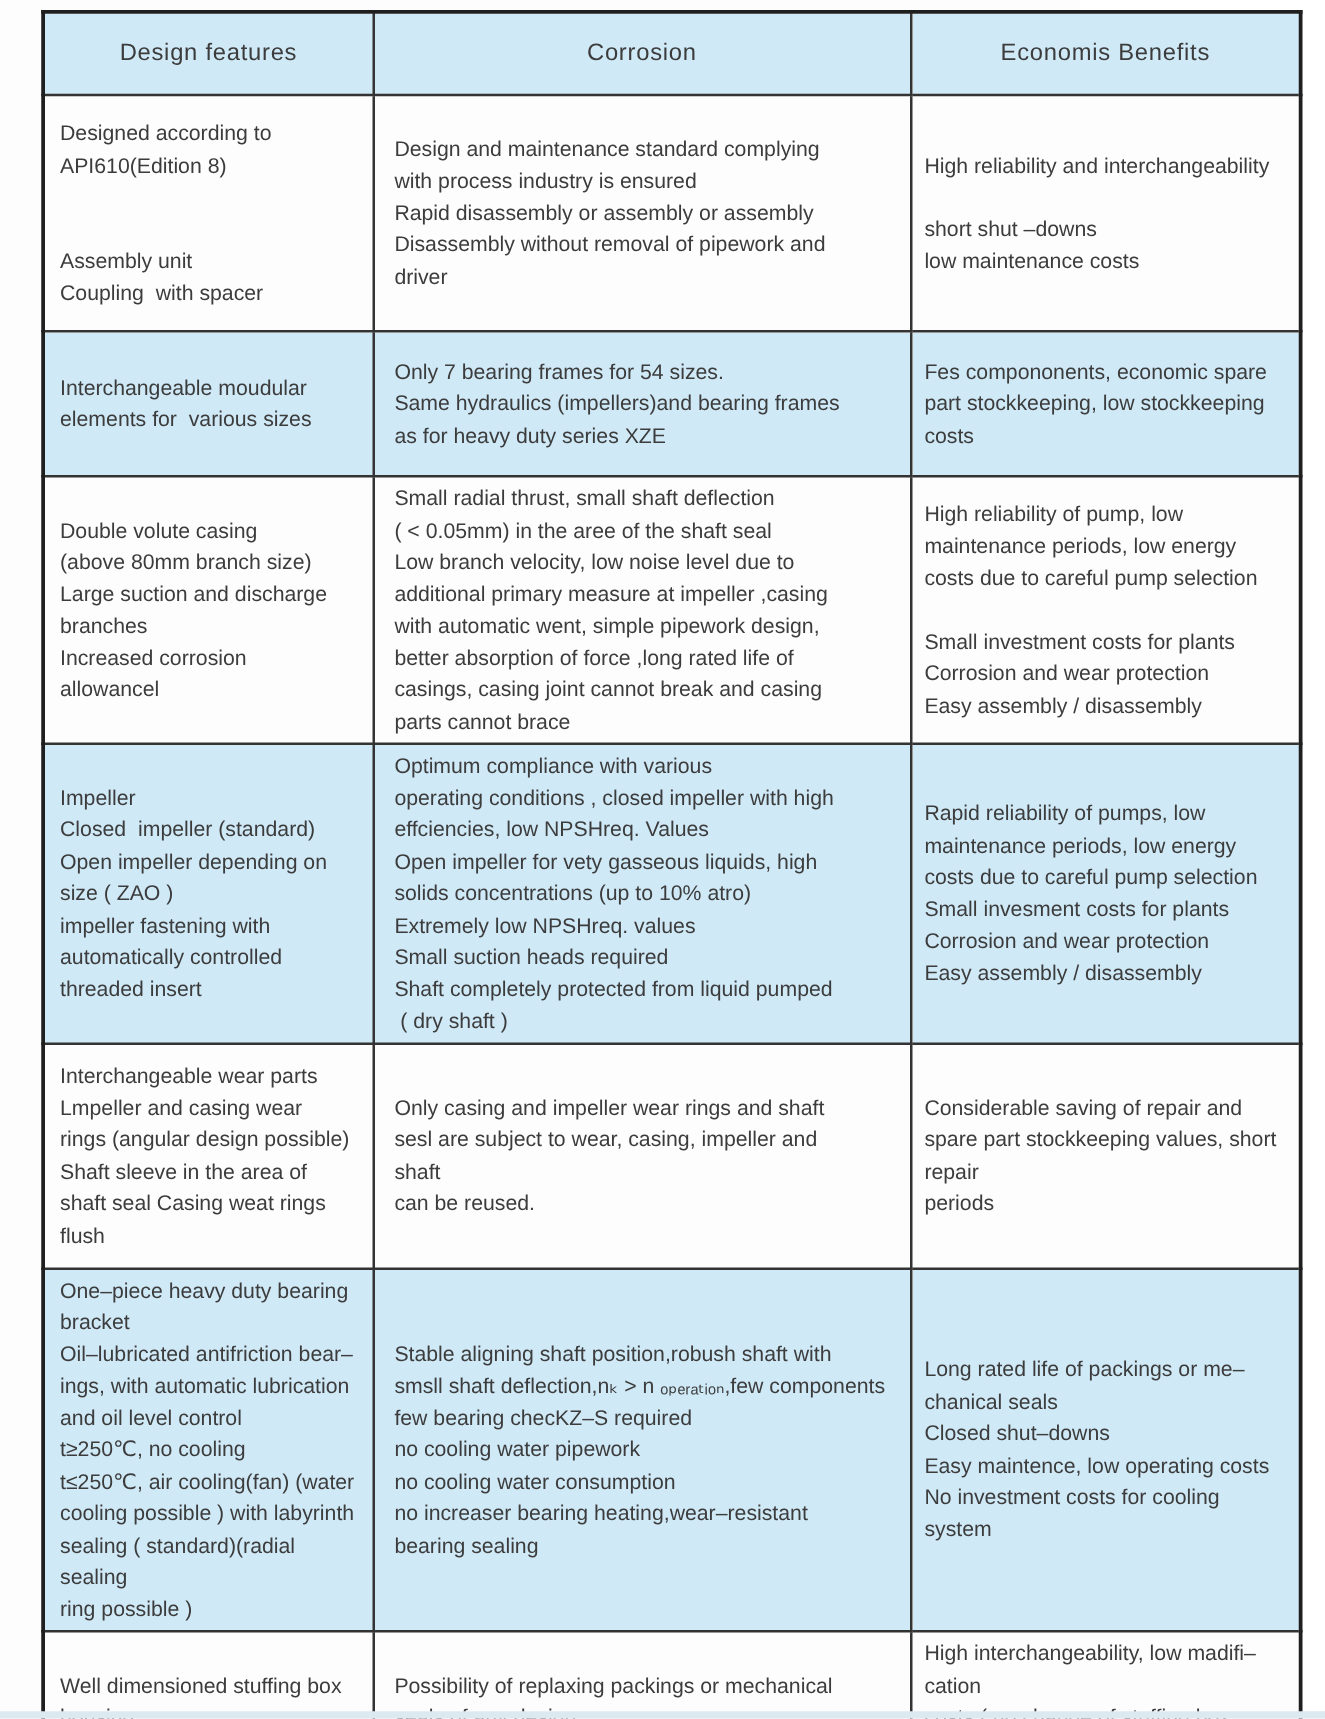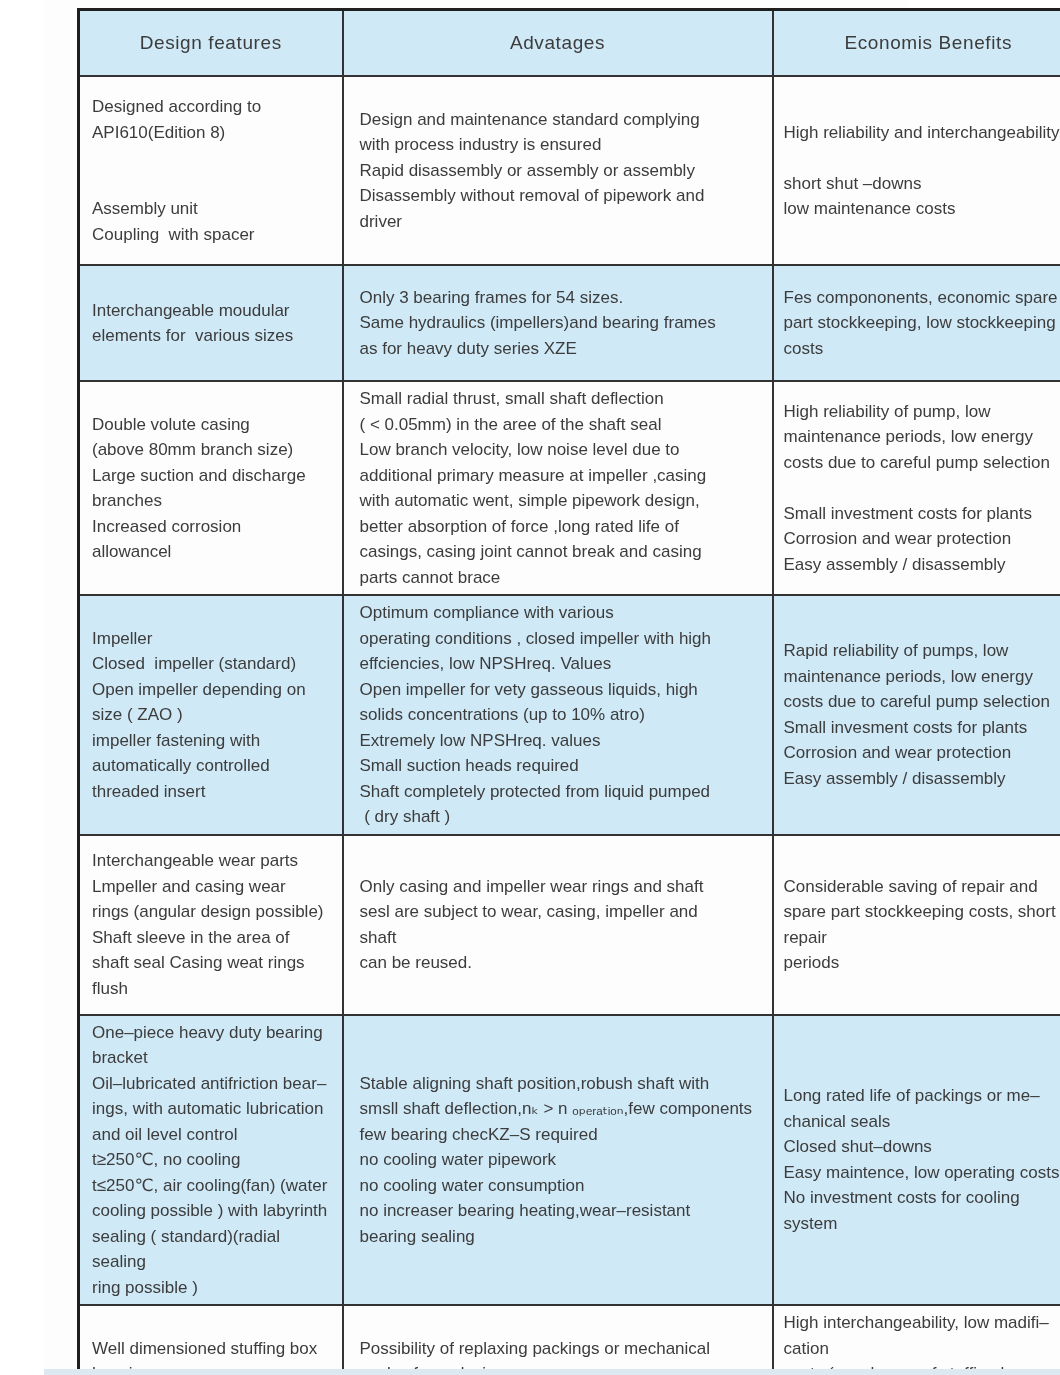--- a/index.html
+++ b/index.html
@@ -9,21 +9,20 @@
     width: 1060px;
     height: 1375px;
     overflow: hidden;
     font-family: "Liberation Sans", "DejaVu Sans", sans-serif;
   }
   .page {
     position: relative;
     width: 864px;
     height: 1375px;
     background: #fdfdfd;
-    margin-left: 44px;
   }
   .table-wrap {
     position: absolute;
     left: 33px;
     top: 8px;
   }
   table.spec-table {
     border-collapse: collapse;
     table-layout: fixed;
     width: 1006px;
@@ -84,21 +83,21 @@
   <div class="table-wrap">
     <table class="spec-table">
       <colgroup>
         <col class="c-features">
         <col class="c-advantages">
         <col class="c-benefits">
       </colgroup>
       <thead>
         <tr>
           <th>Design features</th>
-          <th>Advatages</th>
+          <th>Corrosion</th>
           <th>Economis Benefits</th>
         </tr>
       </thead>
       <tbody>
         <tr class="r1">
           <td class="cell-features">Designed according to
 API610(Edition 8)
 
 
 Assembly unit
@@ -109,21 +108,21 @@
 Disassembly without removal of pipework and
 driver</td>
           <td class="cell-benefits">High reliability and interchangeability
 
 short shut –downs
 low maintenance costs</td>
         </tr>
         <tr class="r2">
           <td class="cell-features">Interchangeable moudular
 elements for  various sizes</td>
-          <td class="cell-advantages">Only 3 bearing frames for 54 sizes.
+          <td class="cell-advantages">Only 7 bearing frames for 54 sizes.
 Same hydraulics (impellers)and bearing frames
 as for heavy duty series XZE</td>
           <td class="cell-benefits">Fes compononents, economic spare
 part stockkeeping, low stockkeeping
 costs</td>
         </tr>
         <tr class="r3">
           <td class="cell-features">Double volute casing
 (above 80mm branch size)
 Large suction and discharge
@@ -175,21 +174,21 @@
 Lmpeller and casing wear
 rings (angular design possible)
 Shaft sleeve in the area of
 shaft seal Casing weat rings
 flush</td>
           <td class="cell-advantages">Only casing and impeller wear rings and shaft
 sesl are subject to wear, casing, impeller and
 shaft
 can be reused.</td>
           <td class="cell-benefits">Considerable saving of repair and
-spare part stockkeeping costs, short
+spare part stockkeeping values, short
 repair
 periods</td>
         </tr>
         <tr class="r6">
           <td class="cell-features">One–piece heavy duty bearing
 bracket
 Oil–lubricated antifriction bear–
 ings, with automatic lubrication
 and oil level control
 t≥250℃, no cooling

